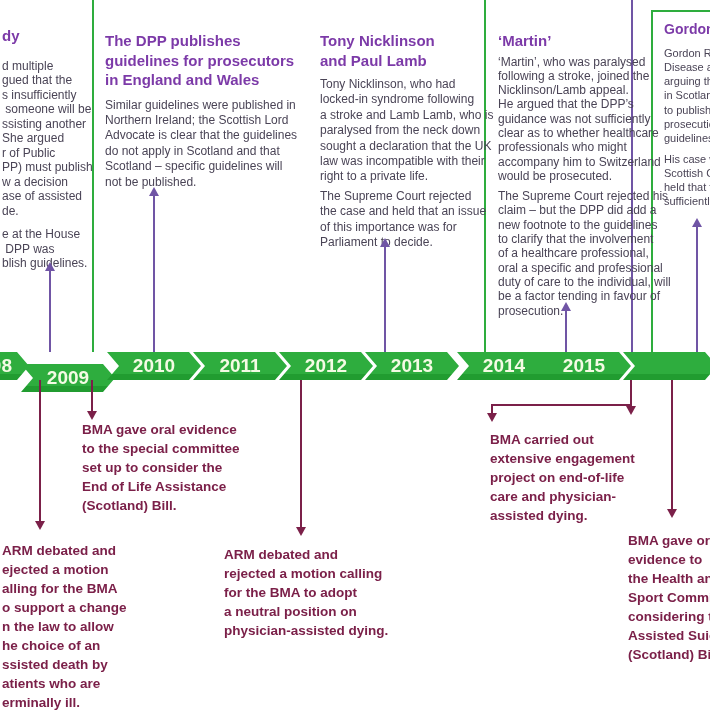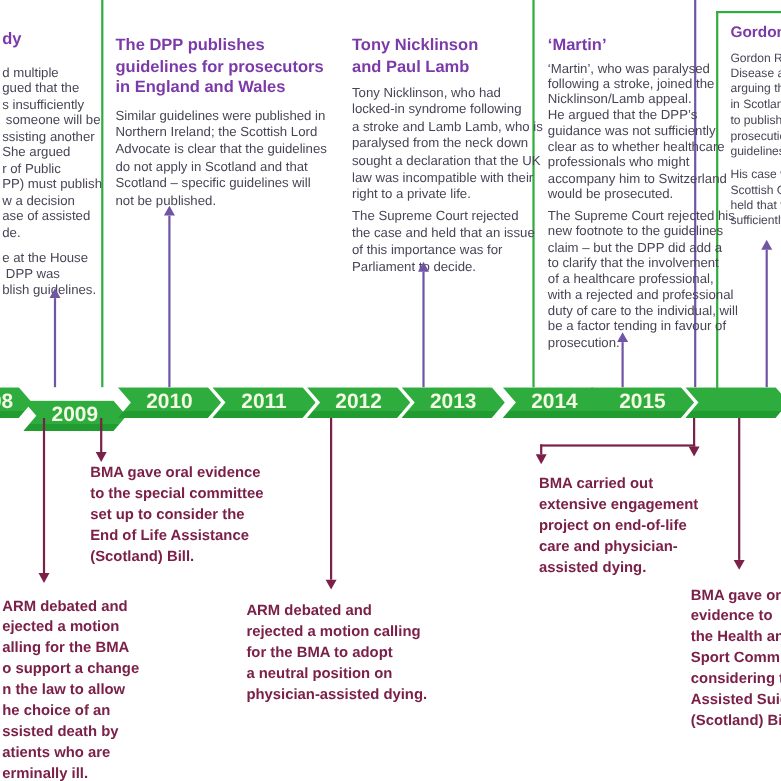--- a/index.html
+++ b/index.html
@@ -124,25 +124,25 @@
         <div>Nicklinson/Lamb appeal.</div>
         <div>He argued that the DPP’s</div>
         <div>guidance was not sufficiently</div>
         <div>clear as to whether healthcare</div>
         <div>professionals who might</div>
         <div>accompany him to Switzerland</div>
         <div>would be prosecuted.</div>
       </div>
     <div class="body-text tighter lines" style="margin-top:6px;">
         <div>The Supreme Court rejected his</div>
+        <div>claim – but the DPP did add a</div>
         <div>new footnote to the guidelines</div>
-        <div>claim – but the DPP did add a</div>
         <div>to clarify that the involvement</div>
         <div>of a healthcare professional,</div>
-        <div>with a rejected and professional</div>
+        <div>oral a specific and professional</div>
         <div>duty of care to the individual, will</div>
         <div>be a factor tending in favour of</div>
         <div>prosecution.</div>
       </div>
   </div>
   <div class="arrow-up" style="left:565px;top:311px;height:41px;"></div>
 
   <div class="col" style="left:664px;top:20px;width:60px;">
     <div class="heading small lines nowrap">
         <div>Gordon Ro</div>

